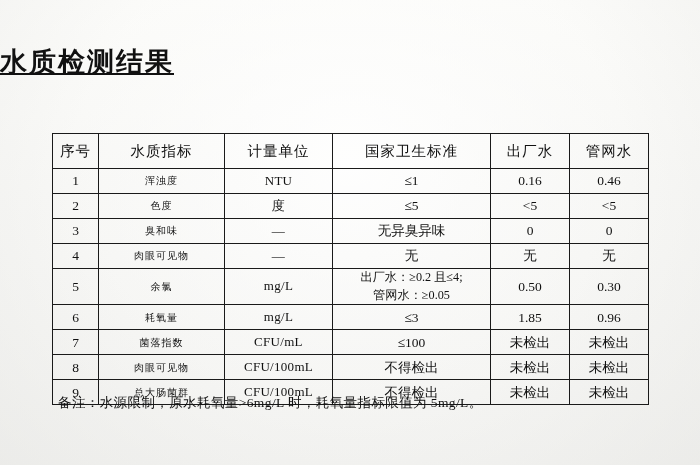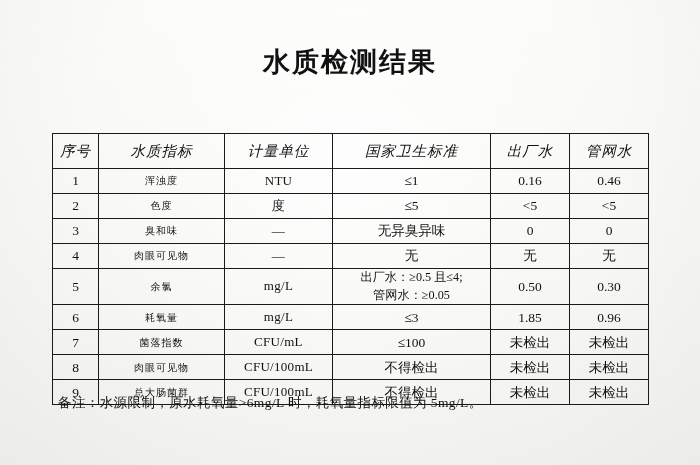--- a/index.html
+++ b/index.html
@@ -27,25 +27,25 @@
     inset: 0;
     background:
       radial-gradient(ellipse at 50% 35%, rgba(255,255,255,0.85) 0%, rgba(245,245,243,0.2) 55%, rgba(225,225,222,0.45) 100%);
     pointer-events: none;
   }
   .doc-title {
     position: absolute;
     top: 44px;
     left: 0;
     width: 700px;
-    text-align: center;
     font-size: 27px;
     font-weight: bold;
     letter-spacing: 2px;
     color: #111;
+    text-decoration: underline;
   }
   .pub-date {
     position: absolute;
     top: 100px;
     right: 72px;
     font-size: 15.5px;
     letter-spacing: 0.5px;
     color: #111;
     white-space: nowrap;
   }
@@ -69,21 +69,20 @@
     vertical-align: middle;
     padding: 0;
     height: 24px;
     line-height: 1.15;
     font-weight: normal;
   }
   table.wq th {
     height: 34px;
     font-size: 14.5px;
     letter-spacing: 1px;
-    font-style: italic;
   }
   col.c-no    { width: 46px; }
   col.c-idx   { width: 126px; }
   col.c-unit  { width: 108px; }
   col.c-std   { width: 158px; }
   col.c-out   { width: 79px; }
   col.c-net   { width: 79px; }
   td.idx-name { letter-spacing: 1px; font-size: 10px; }
   td.unit { font-size: 13px; letter-spacing: 0.3px; }
   td.std  { font-size: 13.5px; }
@@ -166,21 +165,21 @@
           <td class="unit dash">—</td>
           <td class="std">无</td>
           <td class="val">无</td>
           <td class="val">无</td>
         </tr>
         <tr>
           <td class="tall">5</td>
           <td class="tall idx-name">余氯</td>
           <td class="tall unit">mg/L</td>
           <td class="tall std">
-            <span class="two-line">出厂水：≥0.5 且≤4;</span>
+            <span class="two-line">出厂水：≥0.2 且≤4;</span>
             <span class="two-line">管网水：≥0.05</span>
           </td>
           <td class="tall val">0.50</td>
           <td class="tall val">0.30</td>
         </tr>
         <tr>
           <td>6</td>
           <td class="idx-name">耗氧量</td>
           <td class="unit">mg/L</td>
           <td class="std">≤3</td>

